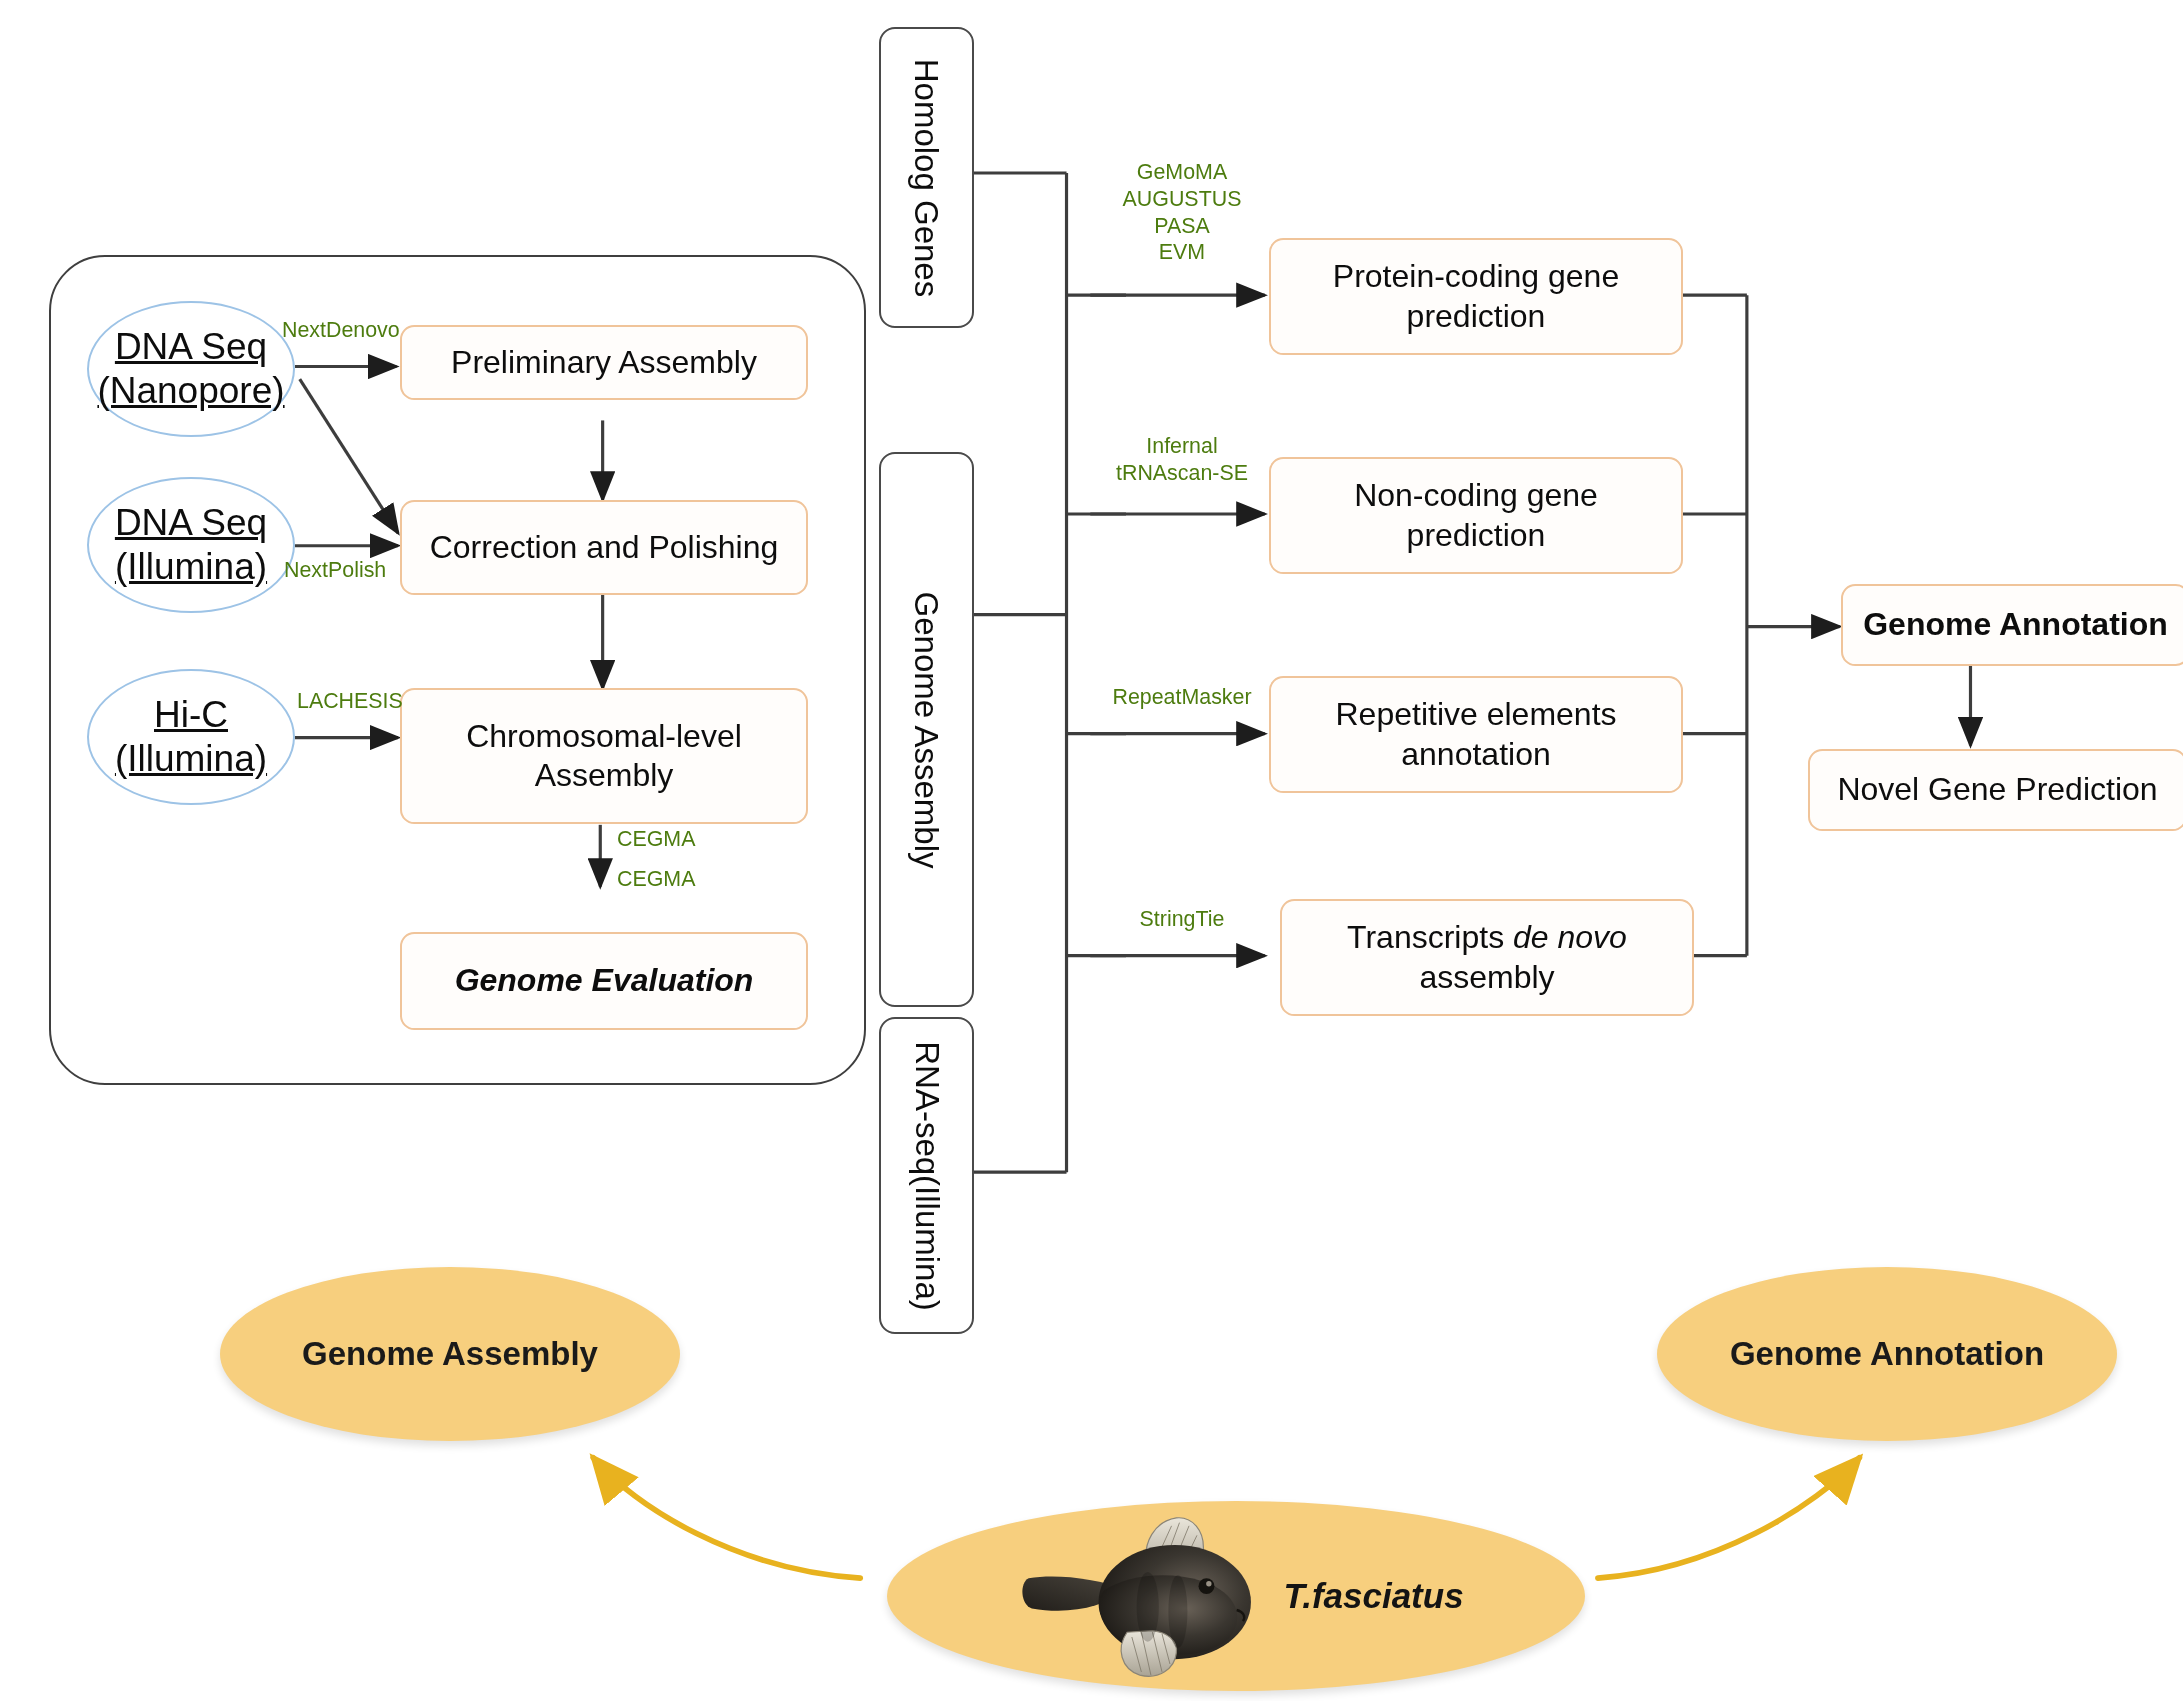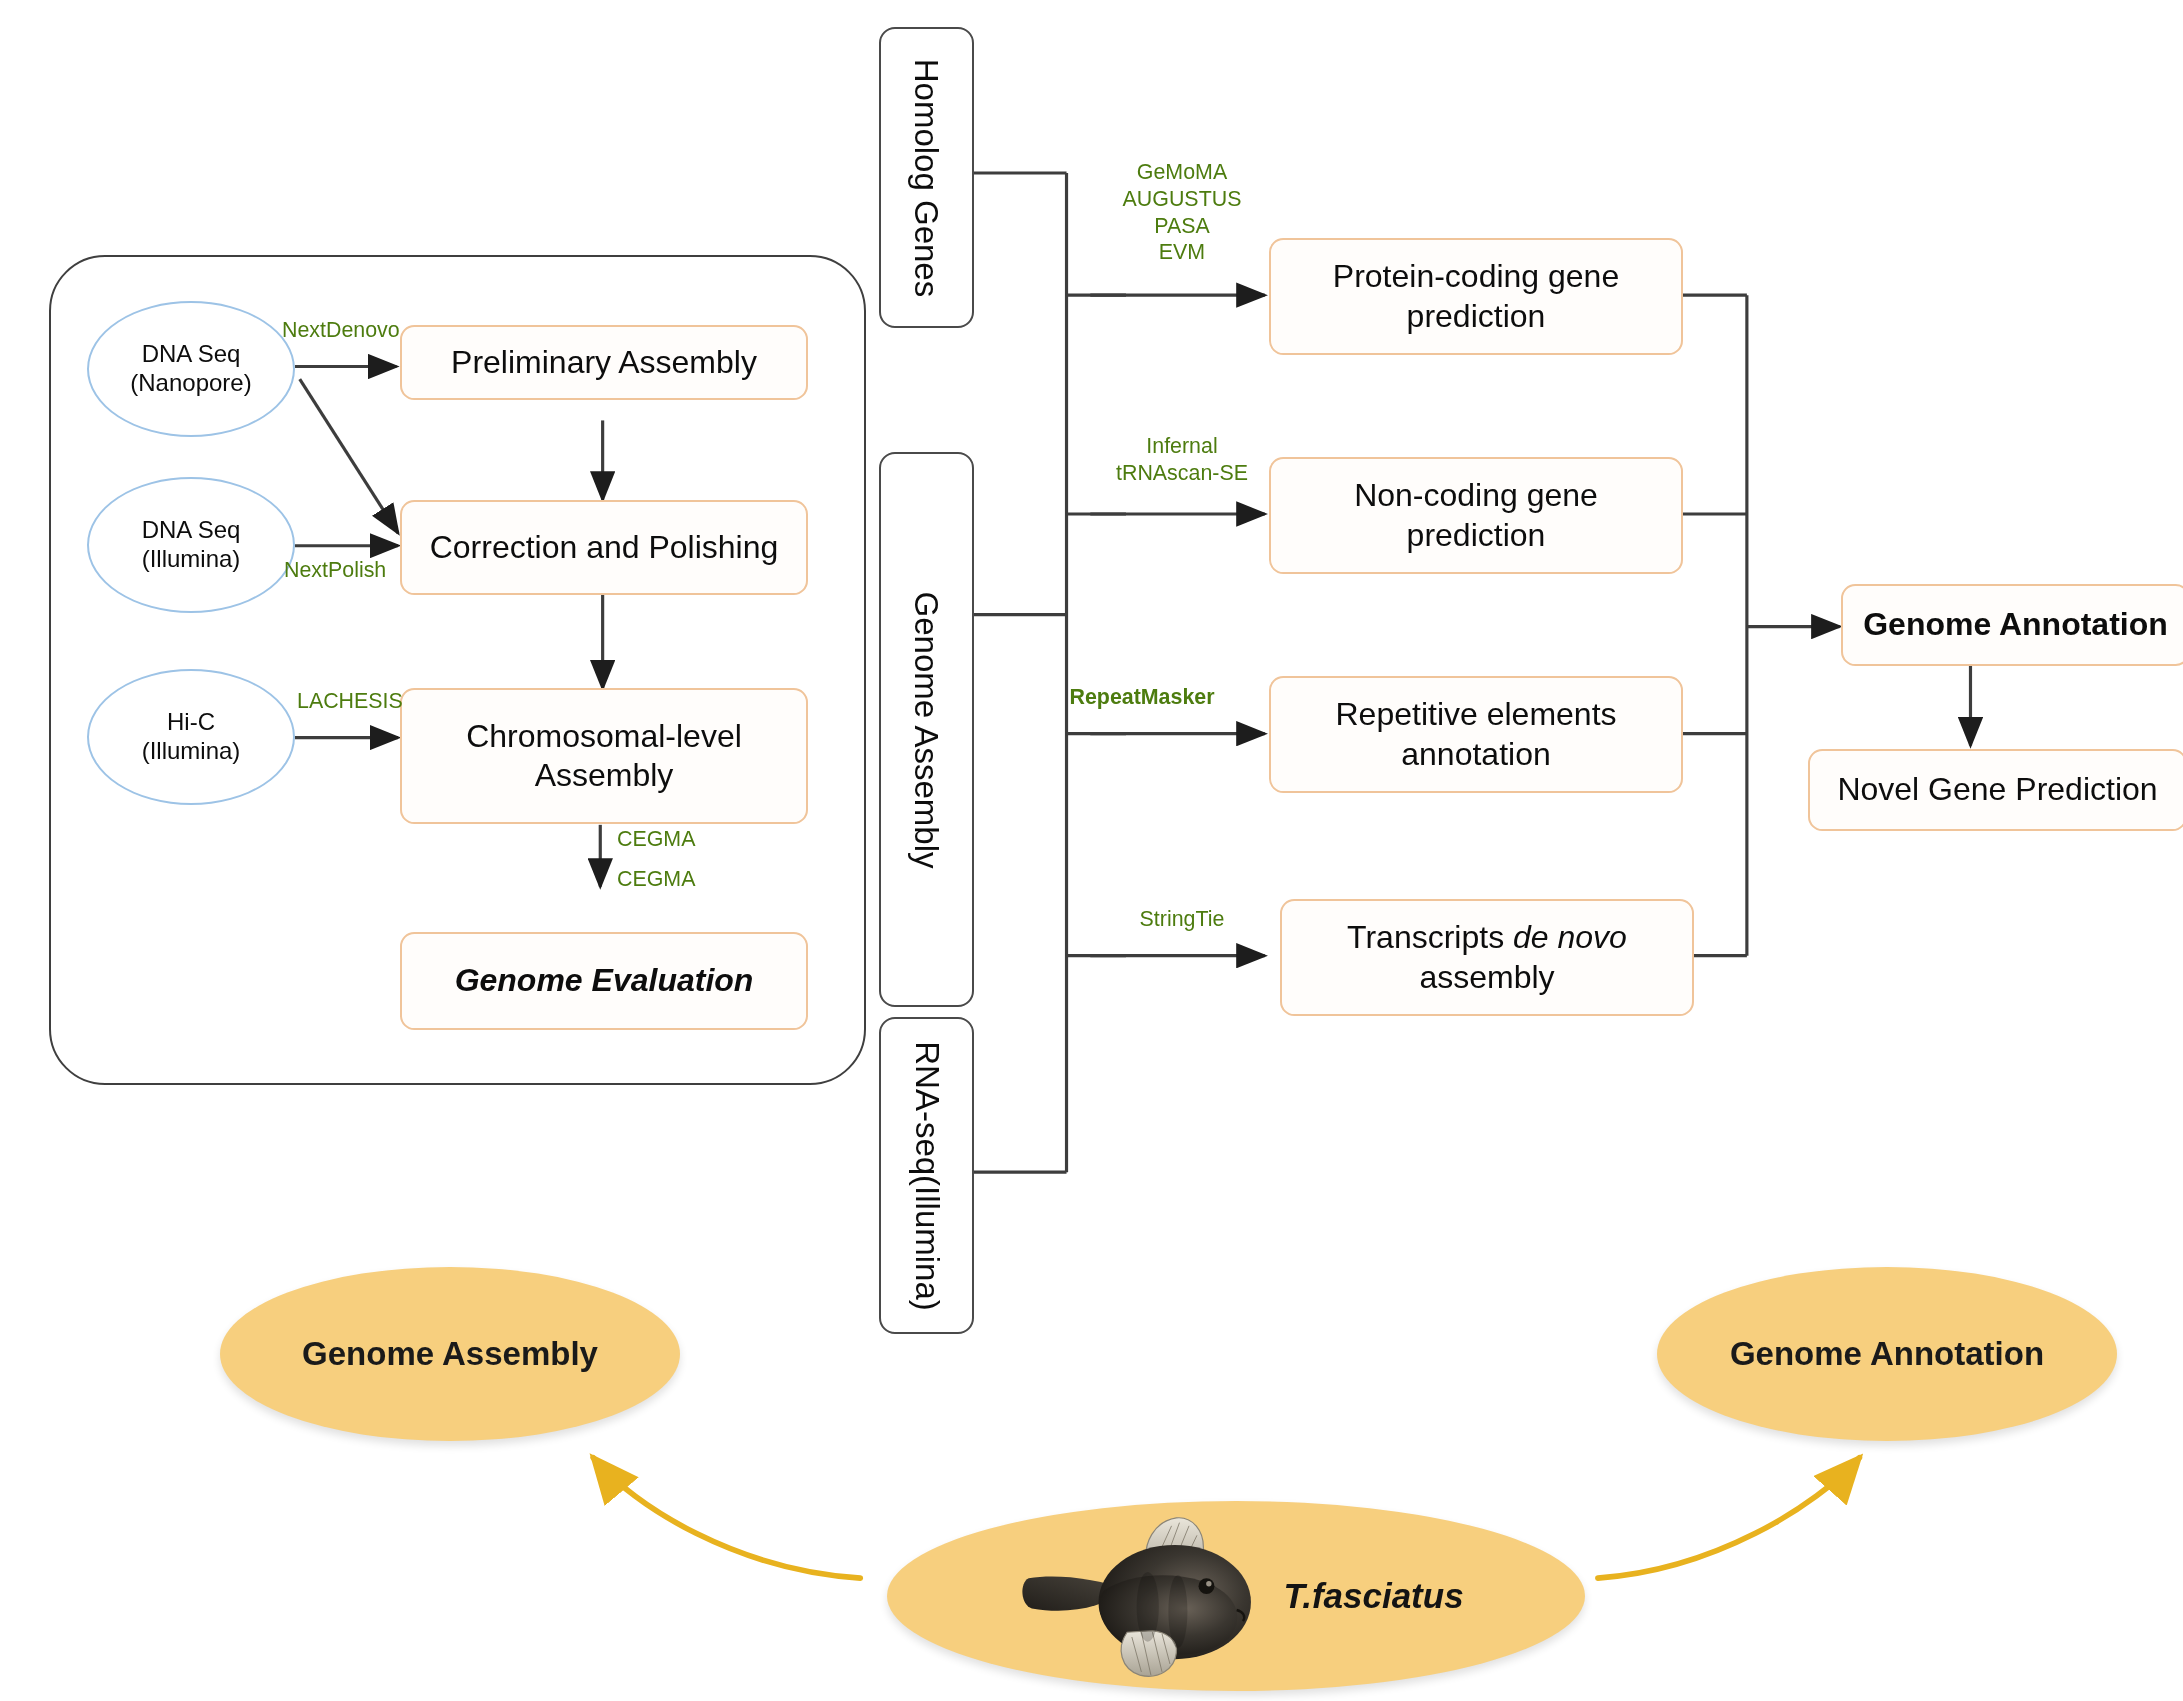--- a/index.html
+++ b/index.html
@@ -13,21 +13,21 @@
     display:flex;align-items:center;justify-content:center;text-align:center;
     font-size:32px;line-height:1.22;color:#0d0d0d;padding:3.2px 11px;
   }
   .obox.bold{font-weight:bold;}
 
   
   .ell{
     position:absolute;box-sizing:border-box;
     border:2.4px solid #9dc3e6;border-radius:50%;background:#ffffff;
     display:flex;align-items:center;justify-content:center;text-align:center;
-    font-size:24px;line-height:1.2;color:#0d0d0d;
+    font-size:37px;line-height:1.2;color:#0d0d0d;text-decoration:underline;
   }
 
   
   .vbox{
     position:absolute;box-sizing:border-box;
     border:2.4px solid #4a4a4a;border-radius:16px;background:#ffffff;
     display:flex;align-items:center;justify-content:center;overflow:hidden;
   }
   .vbox span{
     display:block;white-space:nowrap;font-size:33px;color:#0d0d0d;
@@ -200,21 +200,21 @@
   </div>
 
   <div class="tool" style="left:1071px;top:159px;width:222px;">GeMoMA
 AUGUSTUS
 PASA
 EVM</div>
 
   <div class="tool" style="left:1071px;top:433px;width:222px;">Infernal
 tRNAscan-SE</div>
 
-  <div class="tool" style="left:1031px;top:684px;width:222px;font-weight:bold;">RepeatMasker</div>
+  <div class="tool" style="left:1071px;top:684px;width:222px;">RepeatMasker</div>
 
   <div class="tool" style="left:1071px;top:906px;width:222px;">StringTie</div>
 
   <div class="obox" style="left:1269px;top:238px;width:414px;height:117px;">
     <div>
       <div>Protein-coding gene</div>
       <div>prediction</div>
     </div>
   </div>
 

